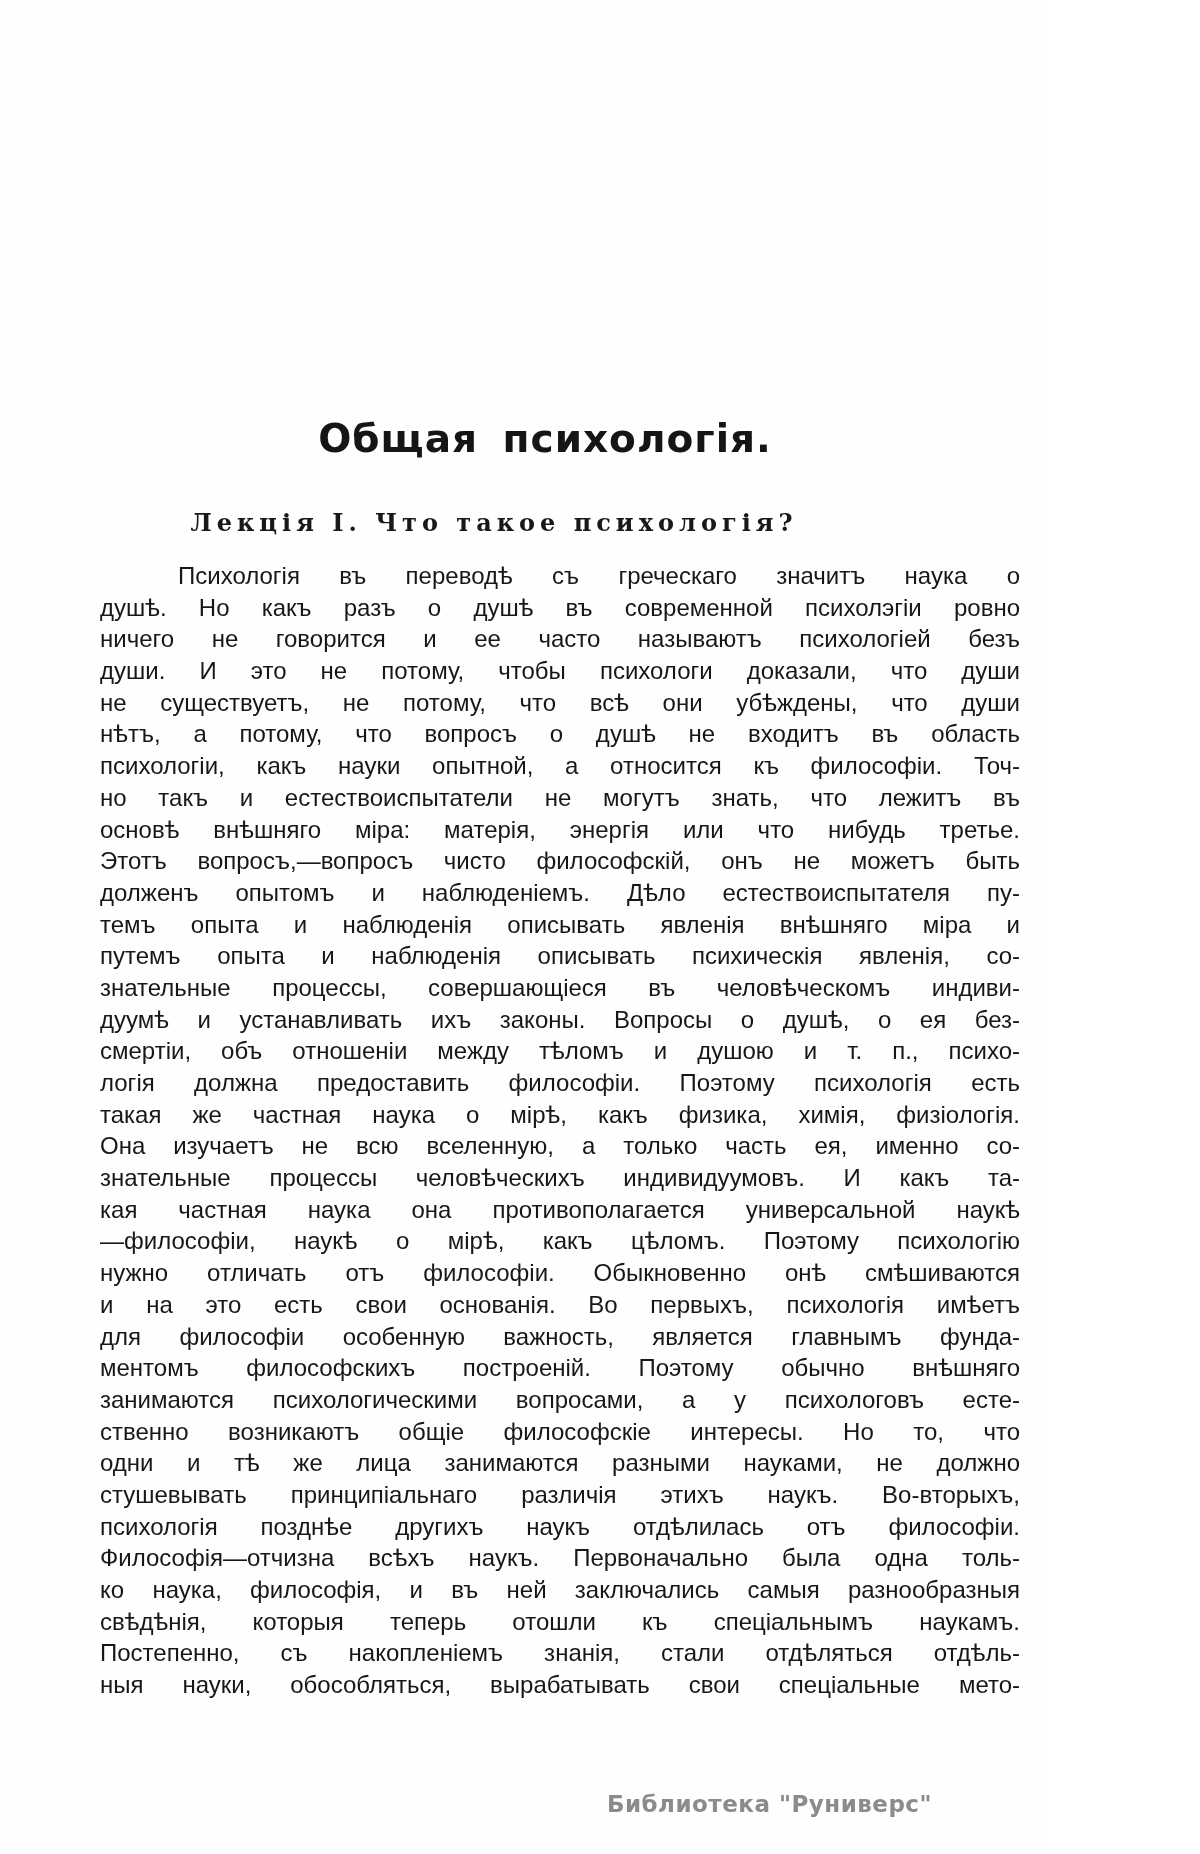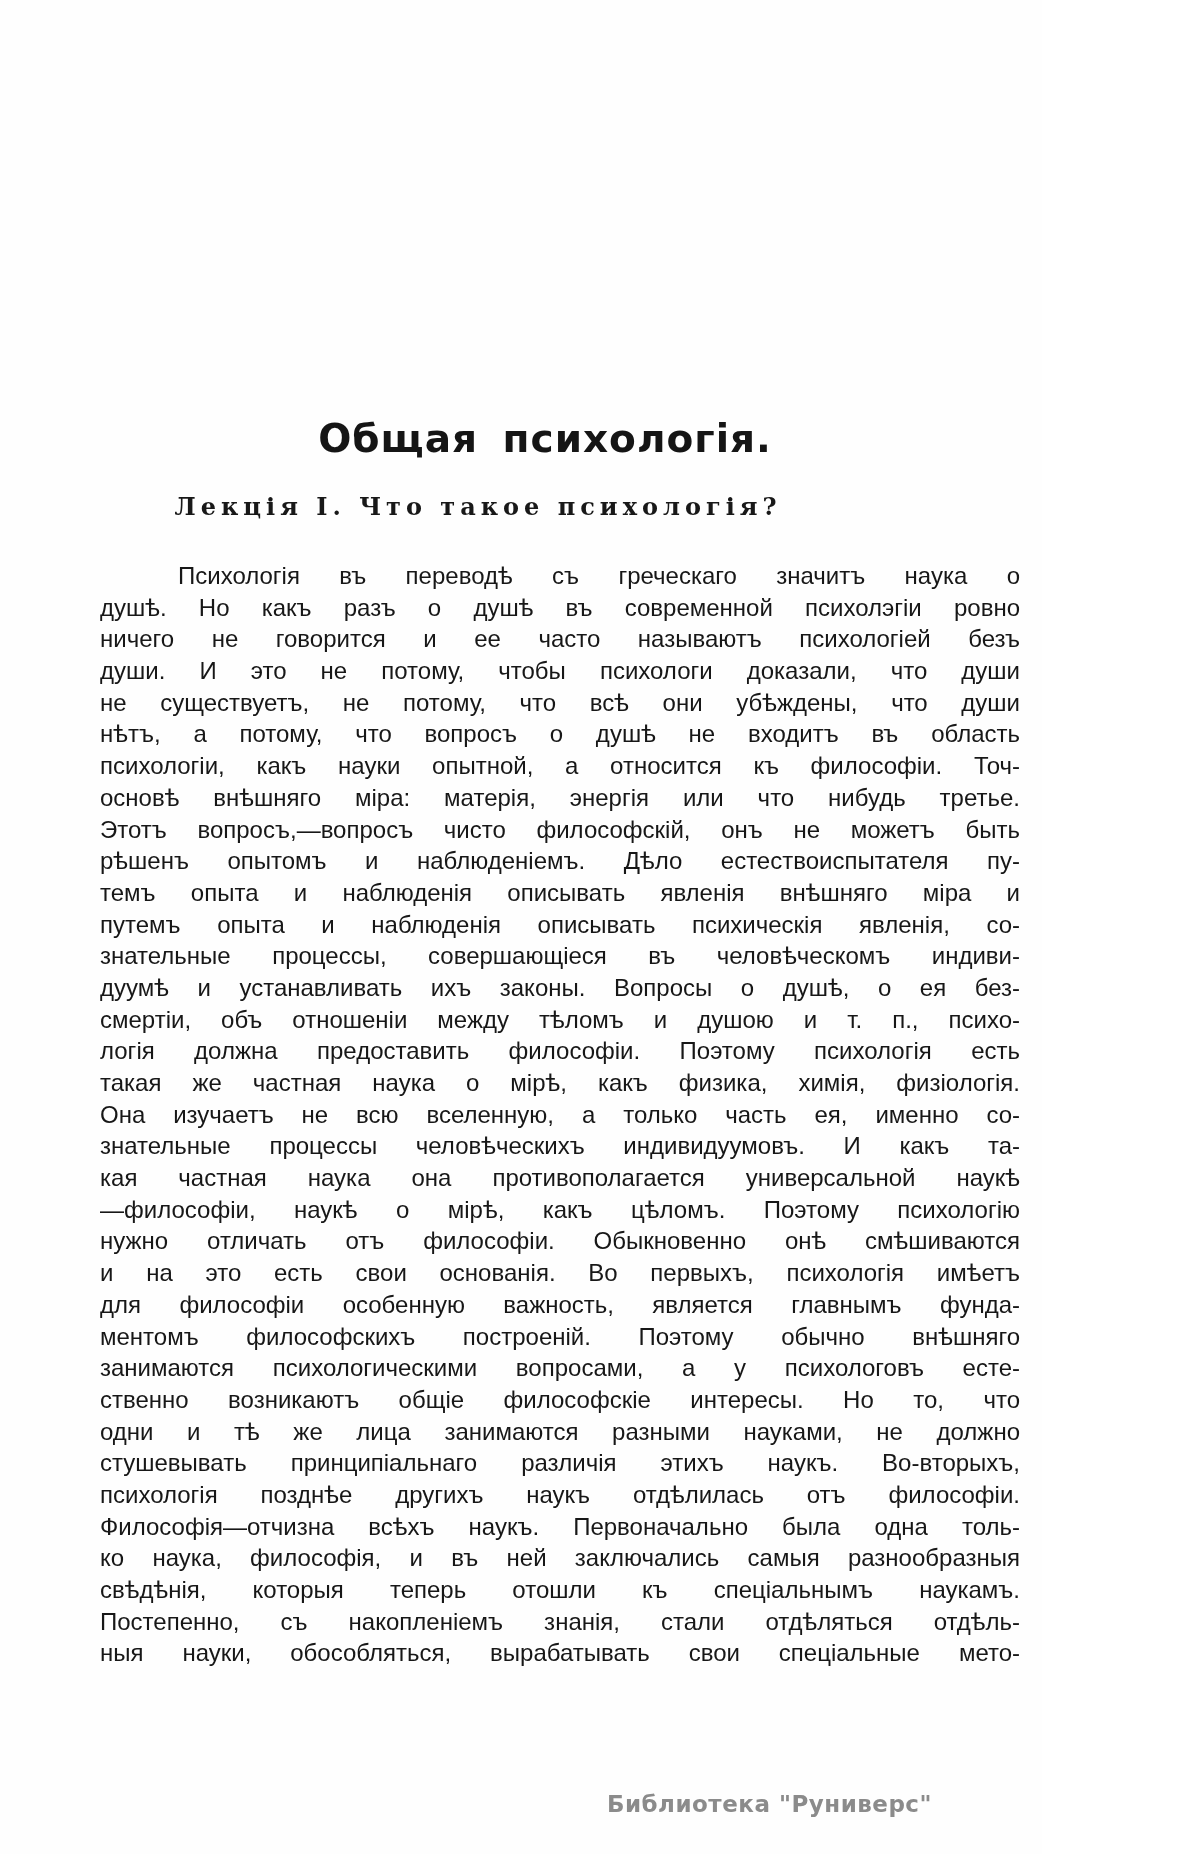--- a/index.html
+++ b/index.html
@@ -27,21 +27,21 @@
     letter-spacing: 1px;
     white-space: nowrap;
     word-spacing: 10px;
     color: #151515;
   }
   .heading {
     position: absolute;
     top: 492px;
     left: 478px;
     transform: translateX(-50%);
-    margin: 0;
+    margin: 16px;
     font-family: "DejaVu Serif", serif;
     font-weight: bold;
     font-size: 24px;
     letter-spacing: 5px;
     white-space: nowrap;
     color: #181818;
   }
   .body-text {
     position: absolute;
     left: 100px;
@@ -79,23 +79,24 @@
   <h1 class="title">Общая  психологія.</h1>
   <h2 class="heading">Лекція I. Что такое психологія?</h2>
   <div class="body-text" id="body-text">
       <div class="text-line">Психологія въ переводѣ съ греческаго значитъ наука о</div>
       <div class="text-line">душѣ. Но какъ разъ о душѣ въ современной психолэгіи ровно</div>
       <div class="text-line">ничего не говорится и ее часто называютъ психологіей безъ</div>
       <div class="text-line">души. И это не потому, чтобы психологи доказали, что души</div>
       <div class="text-line">не существуетъ, не потому, что всѣ они убѣждены, что души</div>
       <div class="text-line">нѣтъ, а потому, что вопросъ о душѣ не входитъ въ область</div>
       <div class="text-line">психологіи, какъ науки опытной, а относится къ философіи. Точ-</div>
+      <div class="text-line">но такъ и естествоиспытатели не могутъ знать, что лежитъ въ</div>
       <div class="text-line">основѣ внѣшняго міра: матерія, энергія или что нибудь третье.</div>
       <div class="text-line">Этотъ вопросъ,—вопросъ чисто философскій, онъ не можетъ быть</div>
-      <div class="text-line">рѣшенъ опытомъ и наблюденіемъ. Дѣло естествоиспытателя пу-</div>
+      <div class="text-line">долженъ опытомъ и наблюденіемъ. Дѣло естествоиспытателя пу-</div>
       <div class="text-line">темъ опыта и наблюденія описывать явленія внѣшняго міра и</div>
       <div class="text-line">путемъ опыта и наблюденія описывать психическія явленія, со-</div>
       <div class="text-line">знательные процессы, совершающіеся въ человѣческомъ индиви-</div>
       <div class="text-line">дуумѣ и устанавливать ихъ законы. Вопросы о душѣ, о ея без-</div>
       <div class="text-line">смертіи, объ отношеніи между тѣломъ и душою и т. п., психо-</div>
       <div class="text-line">логія должна предоставить философіи. Поэтому психологія есть</div>
       <div class="text-line">такая же частная наука о мірѣ, какъ физика, химія, физіологія.</div>
       <div class="text-line">Она изучаетъ не всю вселенную, а только часть ея, именно со-</div>
       <div class="text-line">знательные процессы человѣческихъ индивидуумовъ. И какъ та-</div>
       <div class="text-line">кая частная наука она противополагается универсальной наукѣ</div>

